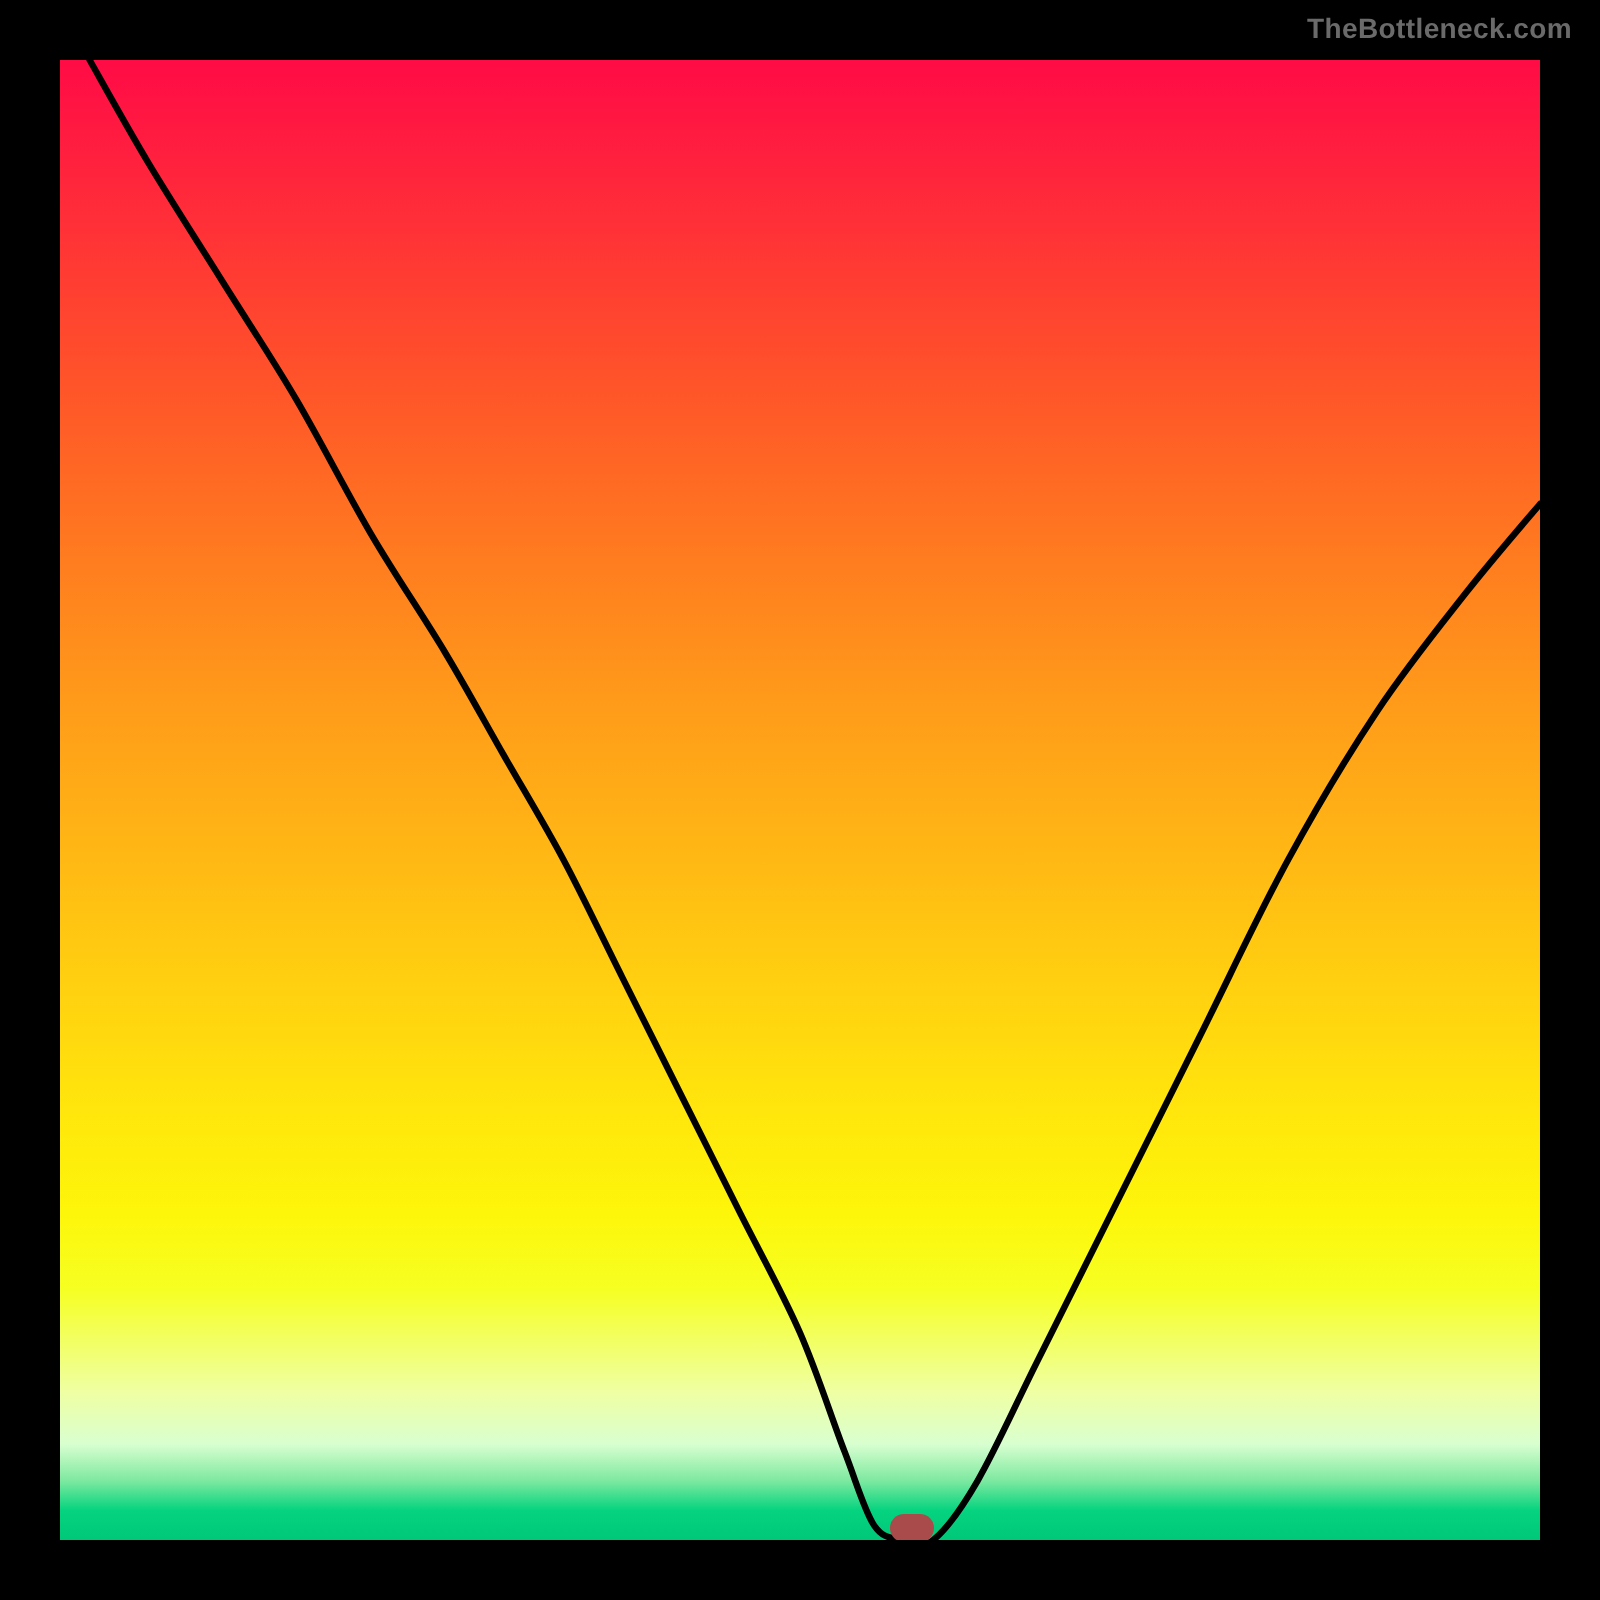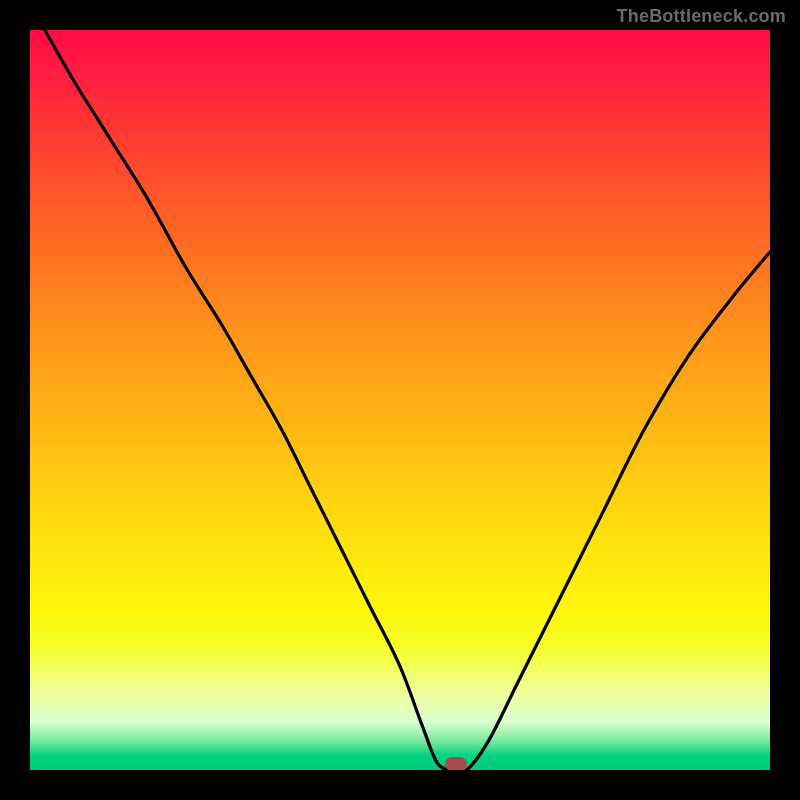--- a/index.html
+++ b/index.html
@@ -14,21 +14,21 @@
     position: relative;
     width: 800px;
     height: 800px;
     background: #000;
   }
   .watermark {
     position: absolute;
     top: 6px;
     right: 14px;
     color: #6a6a6a;
-    font-size: 18px;
+    font-size: 14px;
     font-weight: 600;
     letter-spacing: 0.2px;
     z-index: 10;
     text-align: right;
   }
   .plot-area {
     position: absolute;
     left: 30px;
     top: 30px;
     width: 740px;

